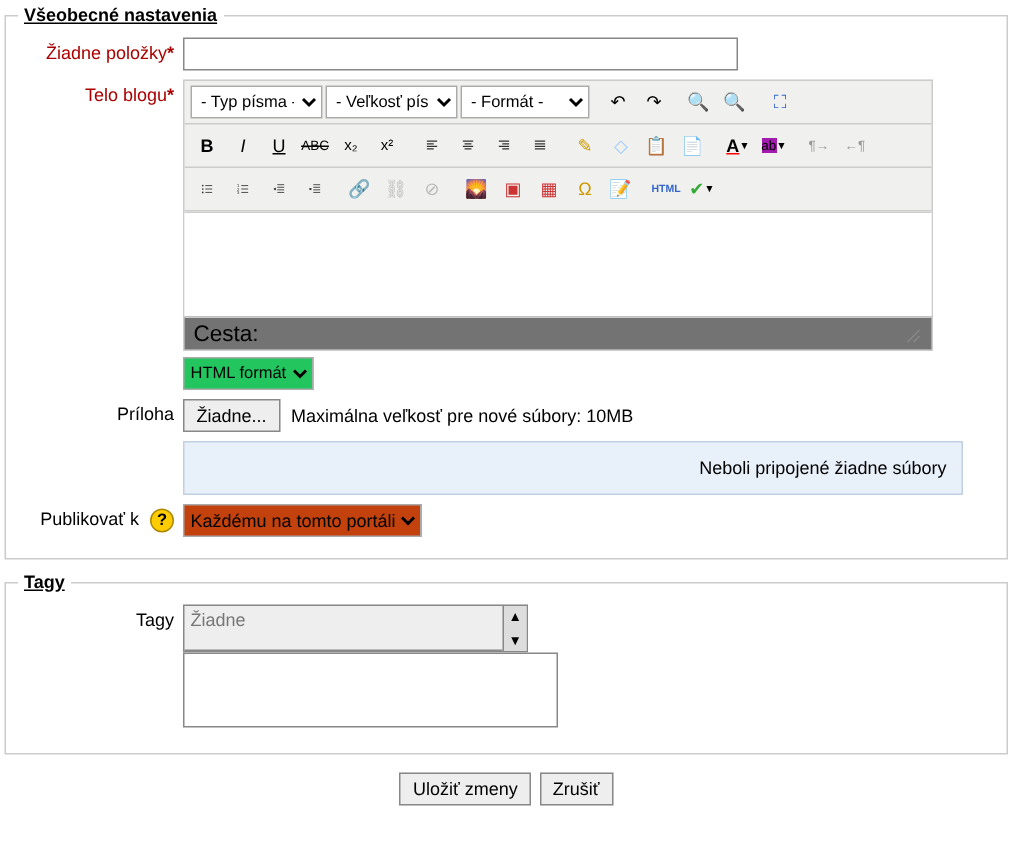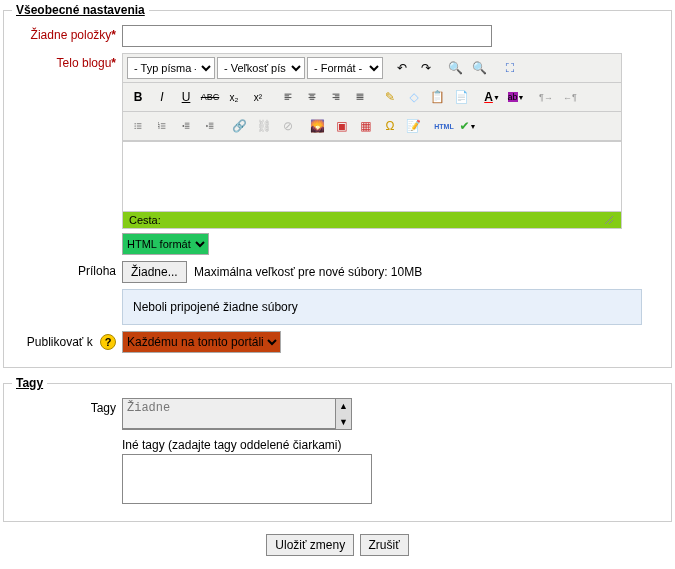--- a/index.html
+++ b/index.html
@@ -12,34 +12,34 @@
 .form-label.required .asterisk { color: #a00; font-weight: bold; }
 .form-content { flex: 1; }
 .text-input { width: 370px; height: 22px; border: 1px solid #888; font-size: 12px; padding: 2px; }
 .editor-wrap { border: 1px solid #ccc; width: 500px; background: #f0f0ee; }
 .toolbar-row { display: flex; align-items: center; padding: 3px 4px; gap: 2px; border-bottom: 1px solid #ccc; }
 .ed-select { height: 22px; border: 1px solid #aaa; background: #fff; font-size: 11px; padding: 1px 2px; }
 .ed-btn { display: inline-flex; align-items: center; justify-content: center; width: 22px; height: 22px; border: 1px solid transparent; background: transparent; cursor: pointer; font-size: 12px; }
 .ed-btn svg { width: 14px; height: 14px; }
 .sep { width: 4px; }
 .editor-area { background: #fff; min-height: 70px; border-top: 1px solid #ccc; }
-.editor-status { display: flex; align-items: center; justify-content: space-between; padding: 2px 6px; font-size: 11px; background: #84cc16; border-top: 1px solid #ccc; }
+.editor-status { display: flex; align-items: center; justify-content: space-between; padding: 2px 6px; font-size: 15px; background: #737373; border-top: 1px solid #ccc; }
 .resize-handle { width: 12px; height: 12px; cursor: se-resize; }
 .html-format-select { height: 22px; border: 1px solid #aaa; background: #22c55e; font-size: 11px; margin-top: 4px;}
 .add-btn { height: 22px; border: 1px solid #888; background: #eee; font-size: 12px; padding: 2px 8px; cursor: pointer; }
 .file-hint { font-size: 12px; margin-left: 4px;}
-.file-drop { background: #e8f0fa; border: 1px solid #c0d0e0; text-align: left; padding: 10px; margin-top: 6px; font-size: 12px; width: 520px;}
+.file-drop { background: #e8f0fa; border: 1px solid #c0d0e0; text-align: right; padding: 10px; margin-top: 6px; font-size: 12px; width: 520px;}
 .help-icon { display: inline-flex; align-items: center; justify-content: center; width: 16px; height: 16px; border-radius: 50%; background: #fc0; border: 1px solid #aa8800; font-weight: bold; font-size: 11px; margin-left: 4px; color: #000;}
 .pub-select { height: 22px; border: 1px solid #aaa; background: #c2410c; font-size: 12px; }
 .tags-section .form-label { width: 110px; }
 .official-tags-box { width: 230px; border: 1px solid #888; background: #eee; }
 .official-tags-inner { padding: 2px 4px; color: #777; font-size: 12px; height: 30px; border-bottom: 1px solid #888;}
 .scroll-btn { height: 14px; border-left: 1px solid #888; background: #ddd; display:flex; align-items:center; justify-content:center; cursor:pointer; font-size:9px;}
 .official-wrap { display:flex; }
-.official-left { flex:1;font-family:Liberation Mono, monospace; }
+.official-left { flex:1; }
 .official-right { width: 16px; display:flex; flex-direction:column; justify-content:space-between;}
 .other-tags-label { font-size: 12px; margin: 8px 0 2px 0; }
 .other-tags-area { width: 250px; height: 50px; border: 1px solid #888; font-family: inherit; font-size: 12px; resize: none; }
 .button-bar { text-align: center; margin-top: 12px; }
 .btn { height: 22px; border: 1px solid #888; background: #eee; font-size: 12px; padding: 2px 8px; cursor: pointer; margin: 0 1px;}
 .sub-label-inline { font-size: 12px; margin-bottom: 2px; }
 </style>
 </head>
 <body>
 
@@ -57,21 +57,21 @@
 
   <div class="form-row">
     <div class="form-label required">
       <span>Telo blogu</span><span class="asterisk">*</span>
     </div>
     <div class="form-content">
       <div class="editor-wrap">
         <div class="toolbar-row">
           <select class="ed-select" style="width:88px"><option>- Typ písma -</option></select>
           <select class="ed-select" style="width:88px"><option>- Veľkosť písma -</option></select>
-          <select class="ed-select" style="width:76px"><option>- Formát -</option></select>
+          <select class="ed-select" style="width:86px"><option>- Formát -</option></select>
           <span class="sep"></span>
           <button class="ed-btn">
               <span>↶</span>
             </button>
           <button class="ed-btn">
               <span>↷</span>
             </button>
           <span class="sep"></span>
           <button class="ed-btn">
               <span>🔍</span>
@@ -262,21 +262,20 @@
           <div class="official-left">
             <div class="official-tags-inner">Žiadne</div>
           </div>
           <div class="official-right">
             <div class="scroll-btn">▲</div>
             <div style="flex:1;background:#ddd;border-left:1px solid #888"></div>
             <div class="scroll-btn">▼</div>
           </div>
         </div>
       </div>
-      <div class="other-tags-label">Iné tagy (zadajte tagy oddelené čiarkami)</div>
       <textarea class="other-tags-area" style=""></textarea>
     </div>
   </div>
 </fieldset>
 
 <div class="button-bar">
   <button class="btn">Uložiť zmeny</button>
   <button class="btn">Zrušiť</button>
 </div>
 

